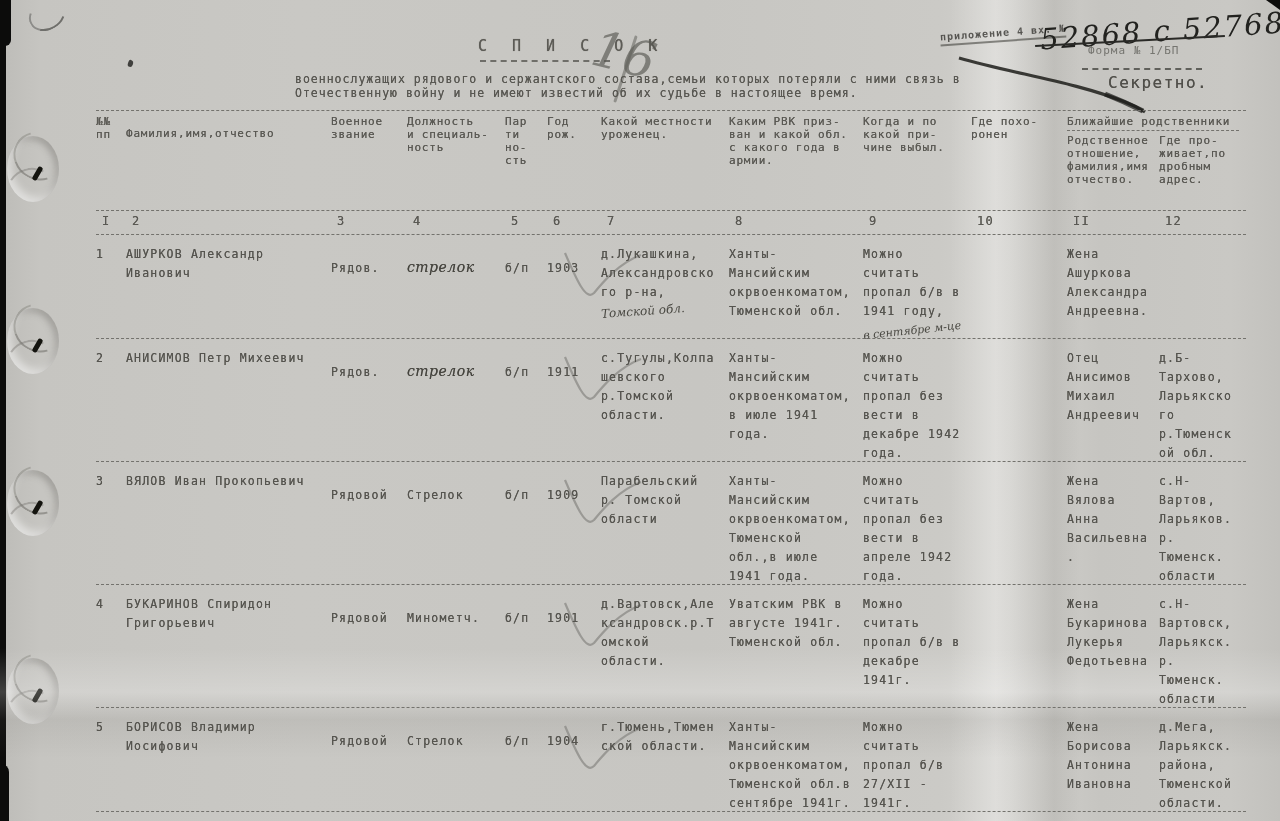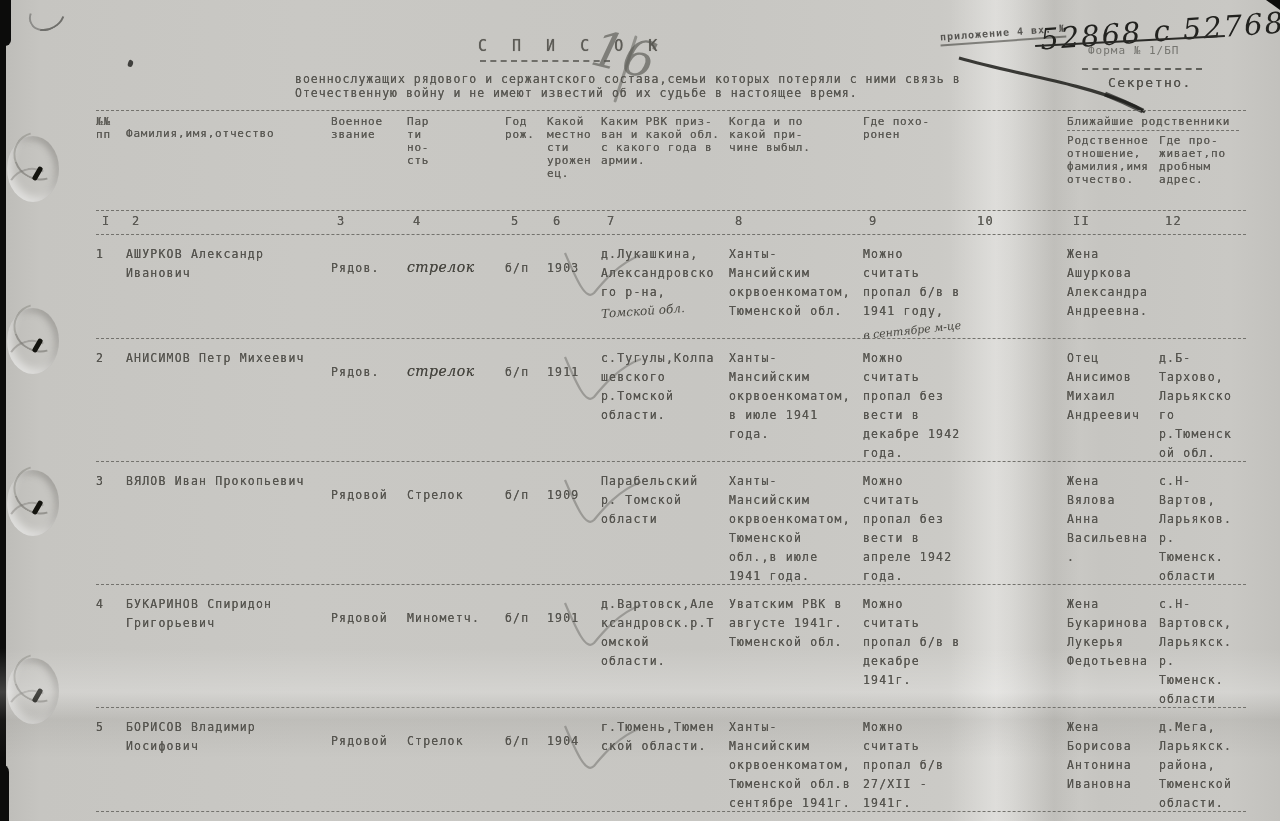--- a/index.html
+++ b/index.html
@@ -21,21 +21,21 @@
   .subtitle{position:absolute;left:295px;top:72px;width:800px;font-size:11.5px;line-height:14px;letter-spacing:1px;color:#585752;text-shadow:0 0 .6px rgba(80,78,70,.85);}
   .overlay-16{position:absolute;left:592px;top:26px;font-family:"DejaVu Serif",serif;font-style:italic;font-size:50px;color:rgba(88,87,82,.65);transform:rotate(14deg);}
   .overlay-16-stroke{position:absolute;left:624px;top:34px;width:3px;height:70px;background:rgba(90,89,84,.5);border-radius:2px;transform:rotate(18deg);}
 
   .annex-stamp{position:absolute;left:940px;top:27px;font-size:10px;font-weight:bold;letter-spacing:1px;color:rgba(55,54,50,.8);transform:rotate(-4deg);border-bottom:2px solid rgba(55,54,50,.55);padding-bottom:2px;}
   .swoosh{position:absolute;left:955px;top:40px;}
   .big-number{position:absolute;left:1040px;top:14px;font-family:"DejaVu Serif",serif;font-style:italic;font-size:29px;letter-spacing:2px;color:#22221f;transform:rotate(-4deg);white-space:nowrap;}
   .number-strike{position:absolute;left:1035px;top:40px;width:190px;height:2px;background:#2a2a27;transform:rotate(-3deg);}
   .form-label{position:absolute;left:1088px;top:44px;font-size:11px;letter-spacing:1px;color:rgba(90,89,84,.75);}
   .form-dash{position:absolute;left:1082px;top:68px;width:120px;border-top:2px dashed #60605b;}
-  .secret{position:absolute;left:1108px;top:76px;font-size:13px;letter-spacing:1.5px;color:#504f4a;text-shadow:0 0 .6px rgba(80,78,70,.85);}
+  .secret{position:absolute;left:1108px;top:76px;font-size:16px;letter-spacing:1.5px;color:#504f4a;text-shadow:0 0 .6px rgba(80,78,70,.85);}
 
   
   .table{position:absolute;left:96px;top:110px;width:1150px;}
   .cols{display:grid;grid-template-columns:30px 205px 76px 98px 42px 54px 128px 134px 108px 96px 92px 86px;}
   .thead{border-top:1px dashed #73726d;border-bottom:1px dashed #73726d;min-height:95px;padding-top:4px;}
   .thead .t{font-size:11px;letter-spacing:.8px;color:#5a5954;}
   .th{padding-right:6px;}
   .th-c2{padding-top:12px;}
   .relgroup{grid-column:11/13;}
   .relgroup .grouptitle{display:block;margin-bottom:2px;}
@@ -128,20 +128,23 @@
   <div class="form-dash"></div>
   <div class="secret t">Секретно.</div>
 
   <div class="table">
     <div class="thead cols">
       <div class="th t pre">№№
 пп</div>
       <div class="th th-c2 t pre">Фамилия,имя,отчество</div>
       <div class="th t pre">Военное
 звание</div>
+      <div class="th t pre">Должность
+и специаль-
+ность</div>
       <div class="th t pre">Пар
 ти
 но-
 сть</div>
       <div class="th t pre">Год
 рож.</div>
       <div class="th t pre">Какой местности
 уроженец.</div>
       <div class="th t pre">Каким РВК приз-
 ван и какой обл.

